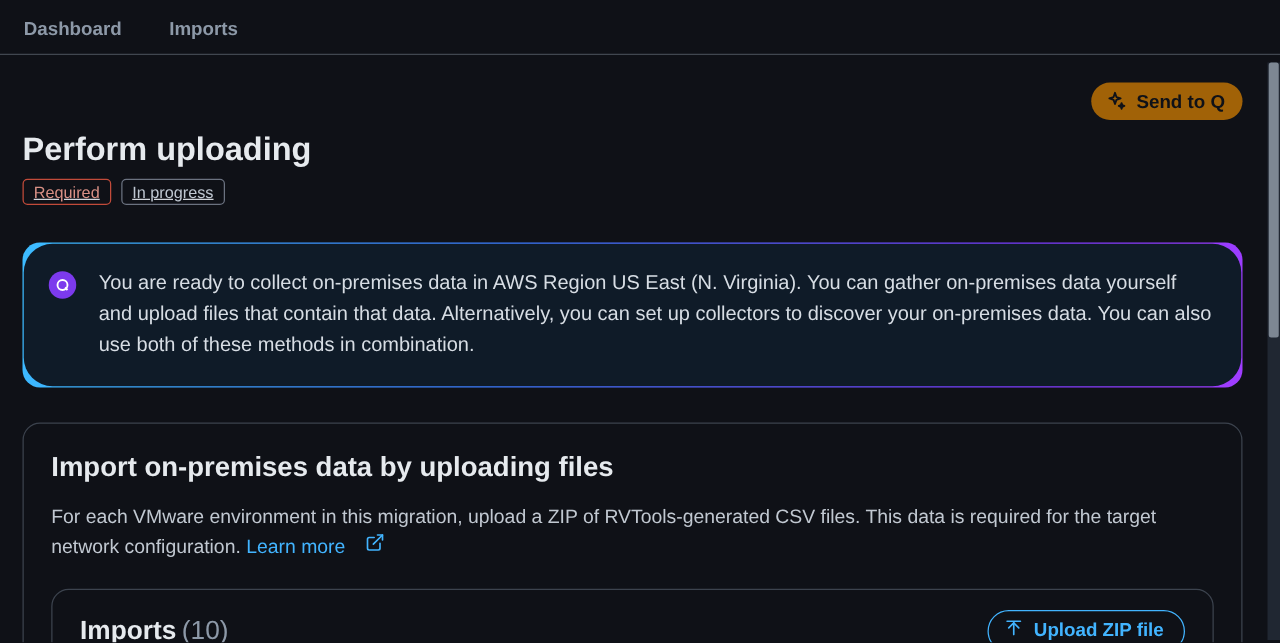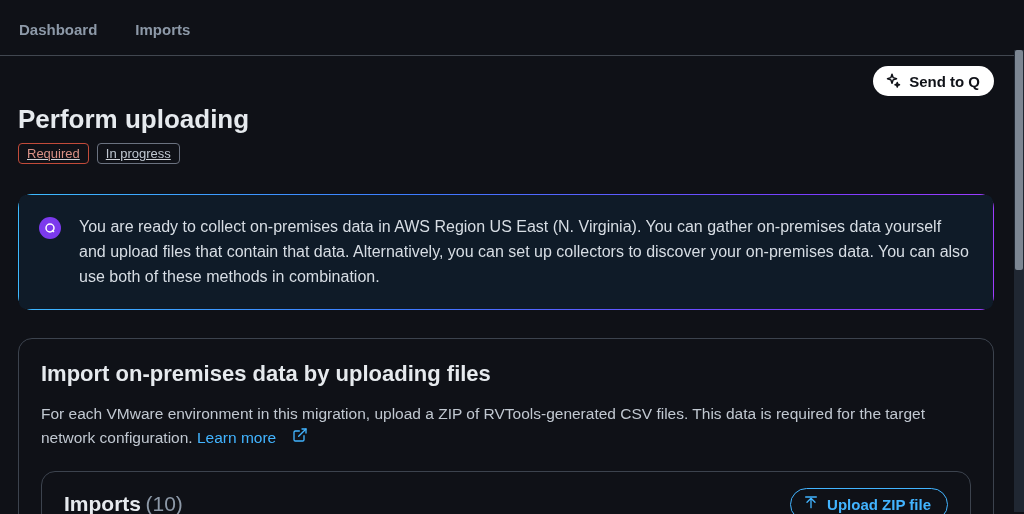--- a/index.html
+++ b/index.html
@@ -8,21 +8,21 @@
     height: 514px;
     background: #0f1117;
     font-family: "Amazon Ember", "Helvetica Neue", Arial, sans-serif;
     color: #d1d5db;
     overflow: hidden;
     position: relative;
   }
   .tabs {
     display: flex;
     border-bottom: 1px solid #414750;
-    height: 56px;
+    height: 44px;
   }
   .tab {
     padding: 0 18px;
     display: flex;
     align-items: center;
     font-size: 15px;
     font-weight: 700;
     color: #8d99a8;
     border: 1px solid transparent;
     border-bottom: none;
@@ -66,21 +66,21 @@
   }
   .content {
     padding: 18px 18px 0 18px;
   }
   .top-row {
     display: flex;
     justify-content: flex-end;
     margin-bottom: 8px;
   }
   .send-to-q {
-    background: #ffffff;
+    background: #a16207;
     color: #0f1117;
     font-weight: 700;
     font-size: 15px;
     padding: 6px 14px 6px 10px;
     border-radius: 20px;
     display: inline-flex;
     align-items: center;
     gap: 8px;
     cursor: pointer;
     border: none;
@@ -110,21 +110,21 @@
     color: #d89085;
   }
   .info-panel {
     margin-top: 30px;
     border-radius: 14px;
     padding: 1px;
     background: linear-gradient(100deg, #3dbcff 0%, #3d7bff 40%, #7a3dff 80%, #a03dff 100%);
   }
   .info-inner {
     background: #0f1b28;
-    border-radius: 7px;
+    border-radius: 23px;
     padding: 20px 24px 20px 20px;
     display: flex;
     gap: 18px;
     align-items: flex-start;
   }
   .info-icon {
     width: 22px;
     height: 22px;
     border-radius: 50%;
     background: #7c3aed;

